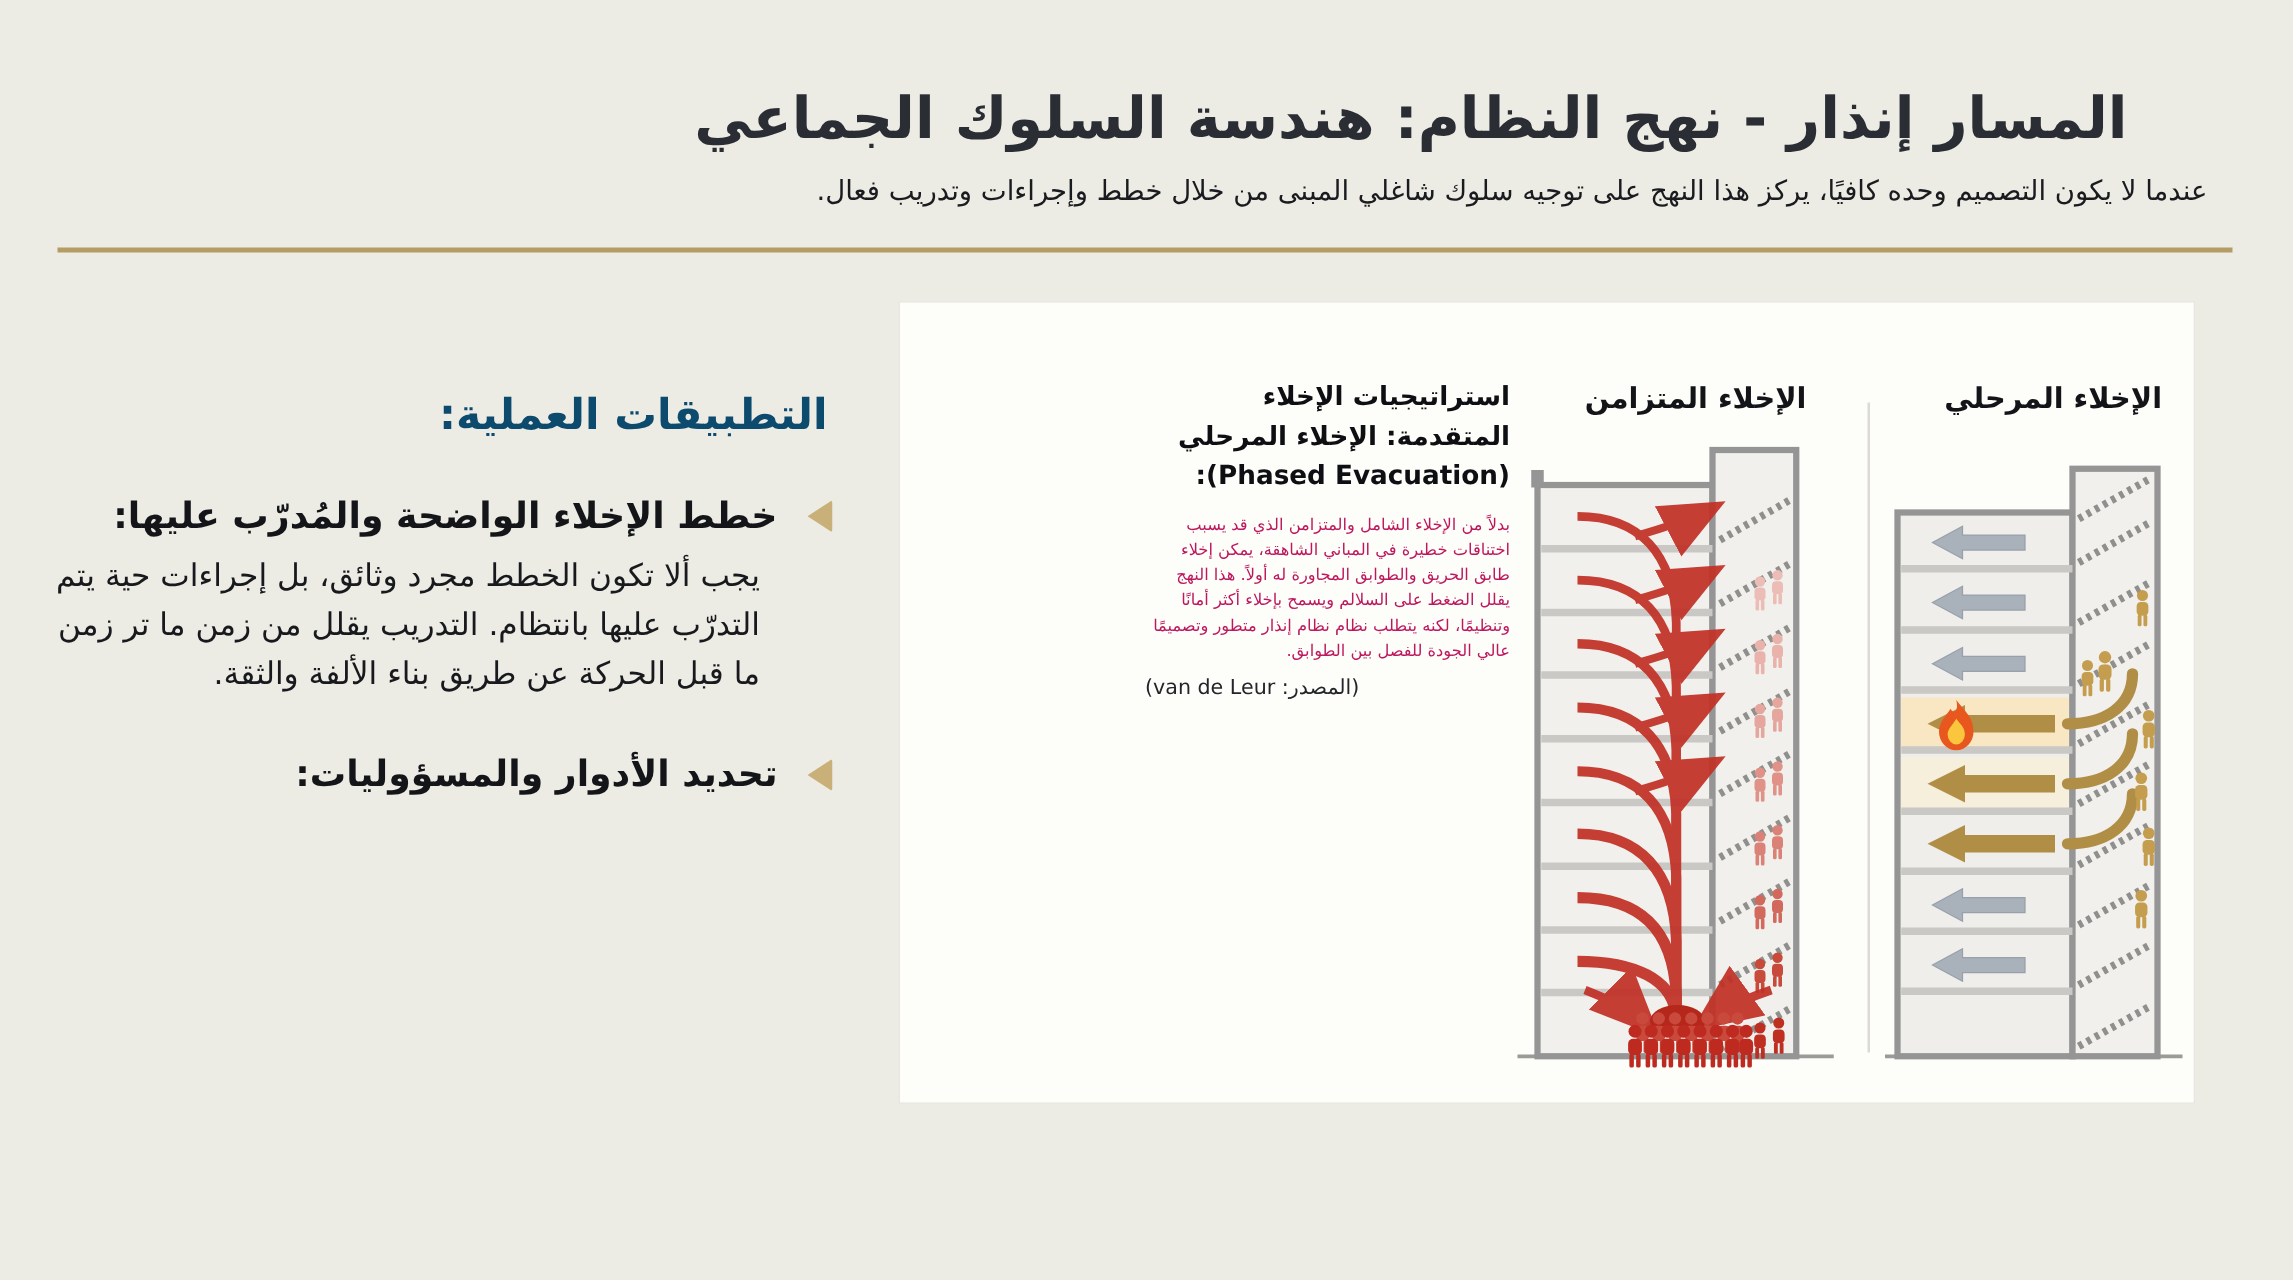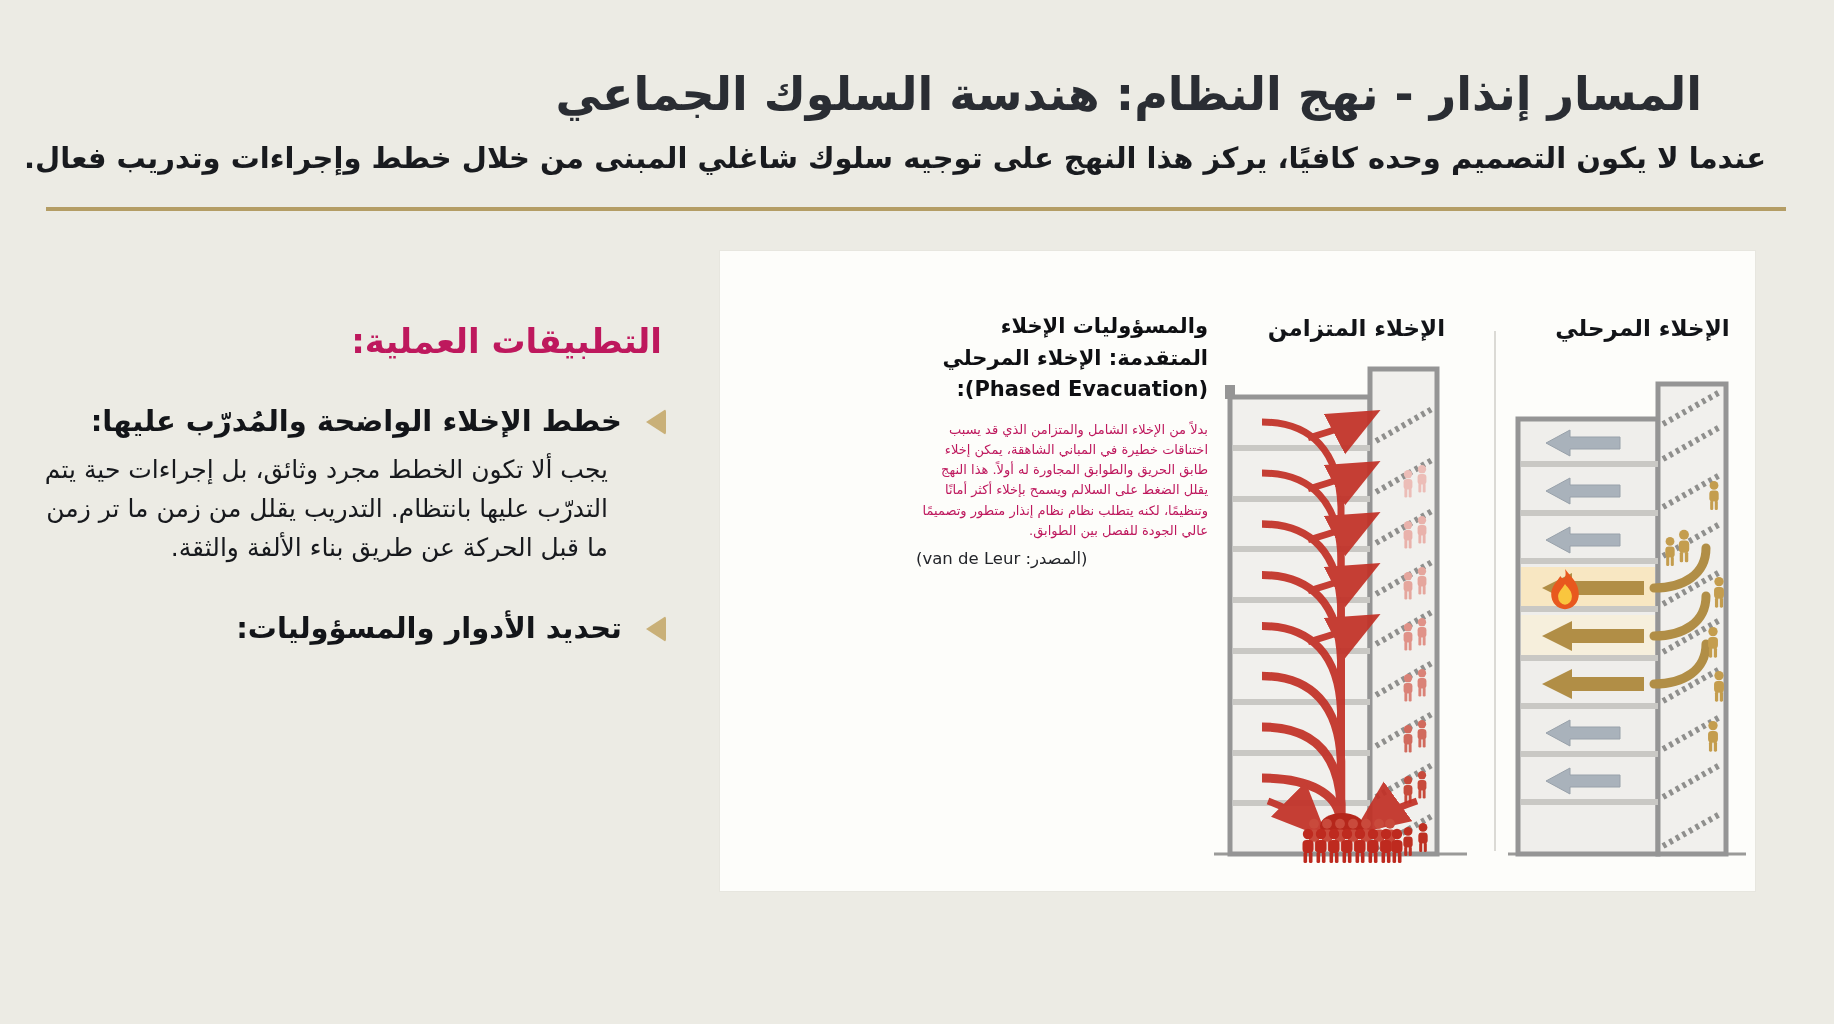--- a/index.html
+++ b/index.html
@@ -9,28 +9,28 @@
     font-family:"DejaVu Sans",sans-serif;
     color:#15171B;
   }
   .page{position:relative;width:1834px;height:1024px;}
   
   .header{direction:rtl;text-align:right;padding-top:66px;}
   .title{
     margin:0 132px 0 0;font-size:46px;font-weight:700;color:#2A2D33;line-height:1.25;
   }
   .subtitle{
-    margin:16px 68px 0 0;font-size:29px;font-weight:700;color:#191B1F;line-height:1.3;
+    margin:16px 68px 0 0;font-size:22px;font-weight:400;color:#191B1F;line-height:1.3;
   }
   .divider{margin:30px 48px 0 46px;height:4px;background:#B49D65;}
   
   .main{display:flex;padding-left:26px;gap:50px;margin-top:40px;align-items:flex-start;}
   
   .apps{width:644px;direction:rtl;text-align:right;padding-top:70px;}
-  .apps-heading{margin:0 8px 0 0;font-size:34px;font-weight:700;color:#be185d;}
+  .apps-heading{margin:0 8px 0 0;font-size:34px;font-weight:700;color:#0c4a6e;}
   .bullet{position:relative;padding-right:48px;margin-top:42px;}
   .tri{
     position:absolute;right:4px;top:6px;width:0;height:0;
     border-top:13px solid transparent;border-bottom:13px solid transparent;
     border-right:20px solid #C9B078;border-radius:3px;
   }
   .bullet h3{margin:0;font-size:29px;font-weight:700;color:#131519;line-height:1.25;}
   .bullet p{
     margin:12px 14px 0 0;font-size:25px;font-weight:500;line-height:1.55;color:#17191D;
   }
@@ -76,21 +76,21 @@
 
       <div class="bullet">
         <span class="tri"></span>
         <h3>تحديد الأدوار والمسؤوليات:</h3>
       </div>
     </div>
 
     <div class="card">
 
       <div class="card-text">
-        <h3 class="card-heading">والمسؤوليات الإخلاء المتقدمة: الإخلاء المرحلي (Phased Evacuation):</h3>
+        <h3 class="card-heading">استراتيجيات الإخلاء المتقدمة: الإخلاء المرحلي (Phased Evacuation):</h3>
         <p class="card-body">بدلاً من الإخلاء الشامل والمتزامن الذي قد يسبب اختناقات خطيرة في المباني الشاهقة، يمكن إخلاء طابق الحريق والطوابق المجاورة له أولاً. هذا النهج يقلل الضغط على السلالم ويسمح بإخلاء أكثر أمانًا وتنظيمًا، لكنه يتطلب نظام نظام إنذار متطور وتصميمًا عالي الجودة للفصل بين الطوابق.</p>
         <p class="card-source">(المصدر: van de Leur)</p>
       </div>
 
       <div class="bldg bldg-a">
         <div class="bldg-label">الإخلاء المتزامن</div>
         <svg width="260" height="520" viewBox="0 0 260 520">
           <defs>
             <g id="prs">
               <circle cx="0" cy="-16" r="5.2"></circle>

